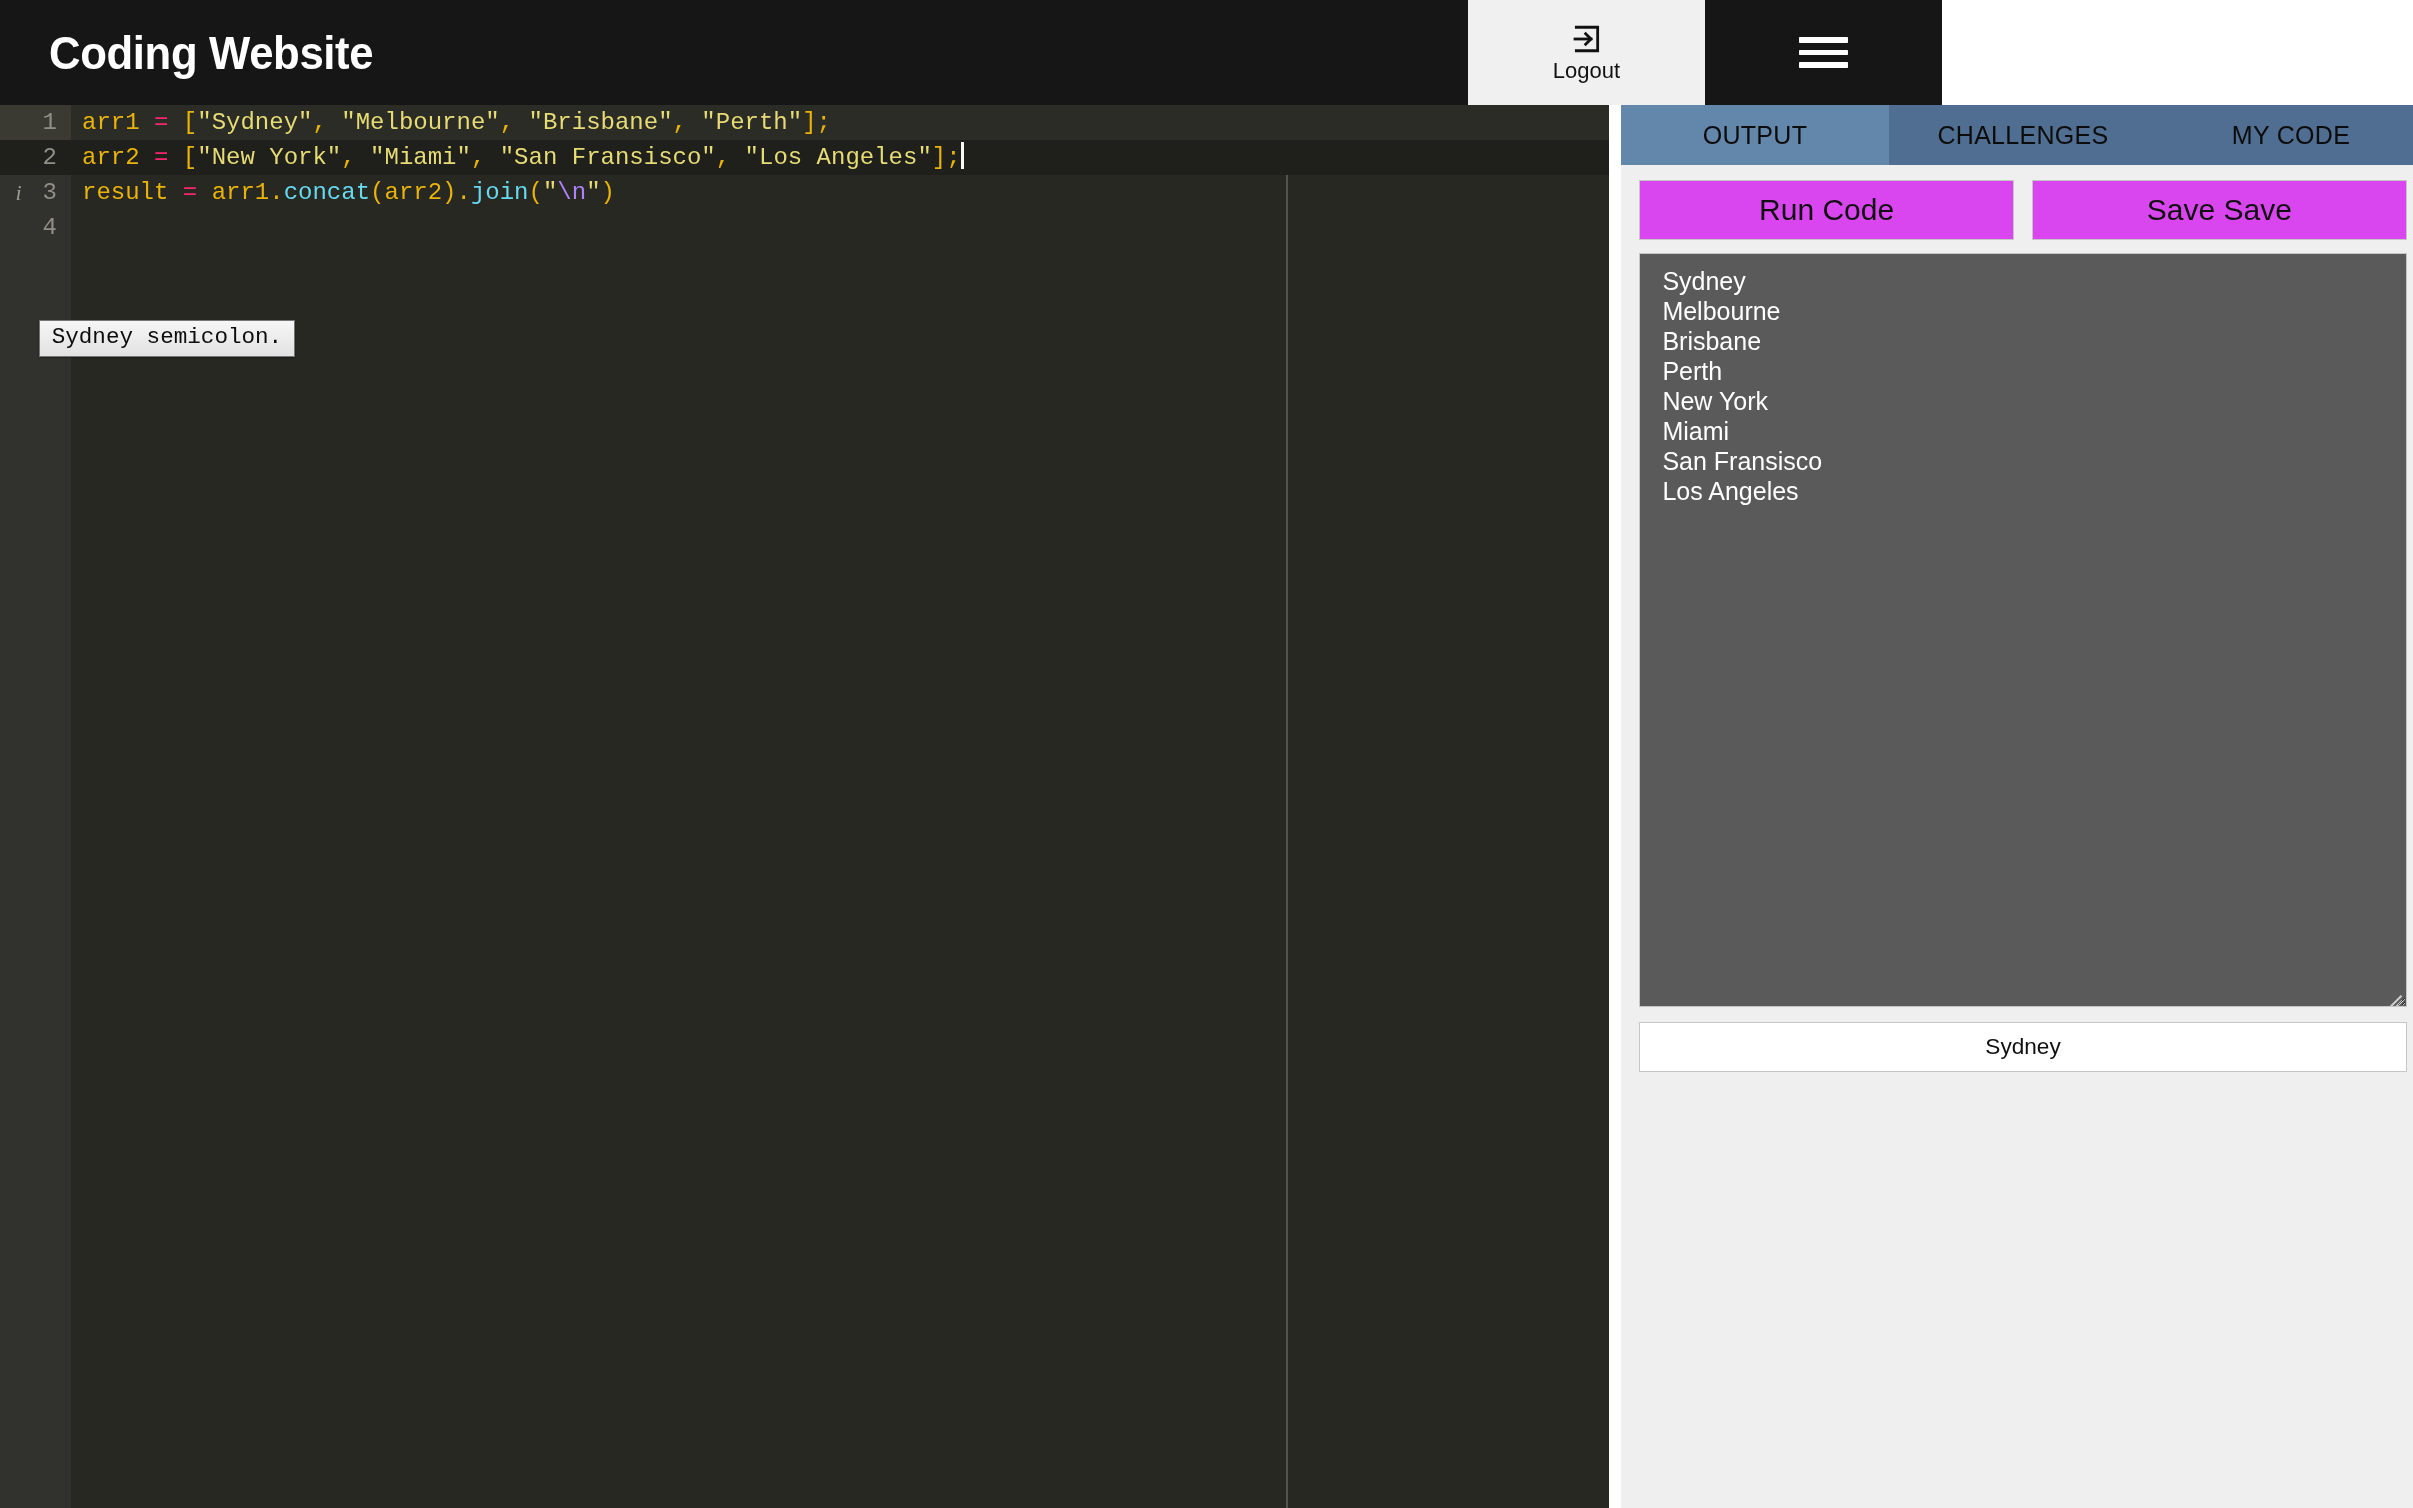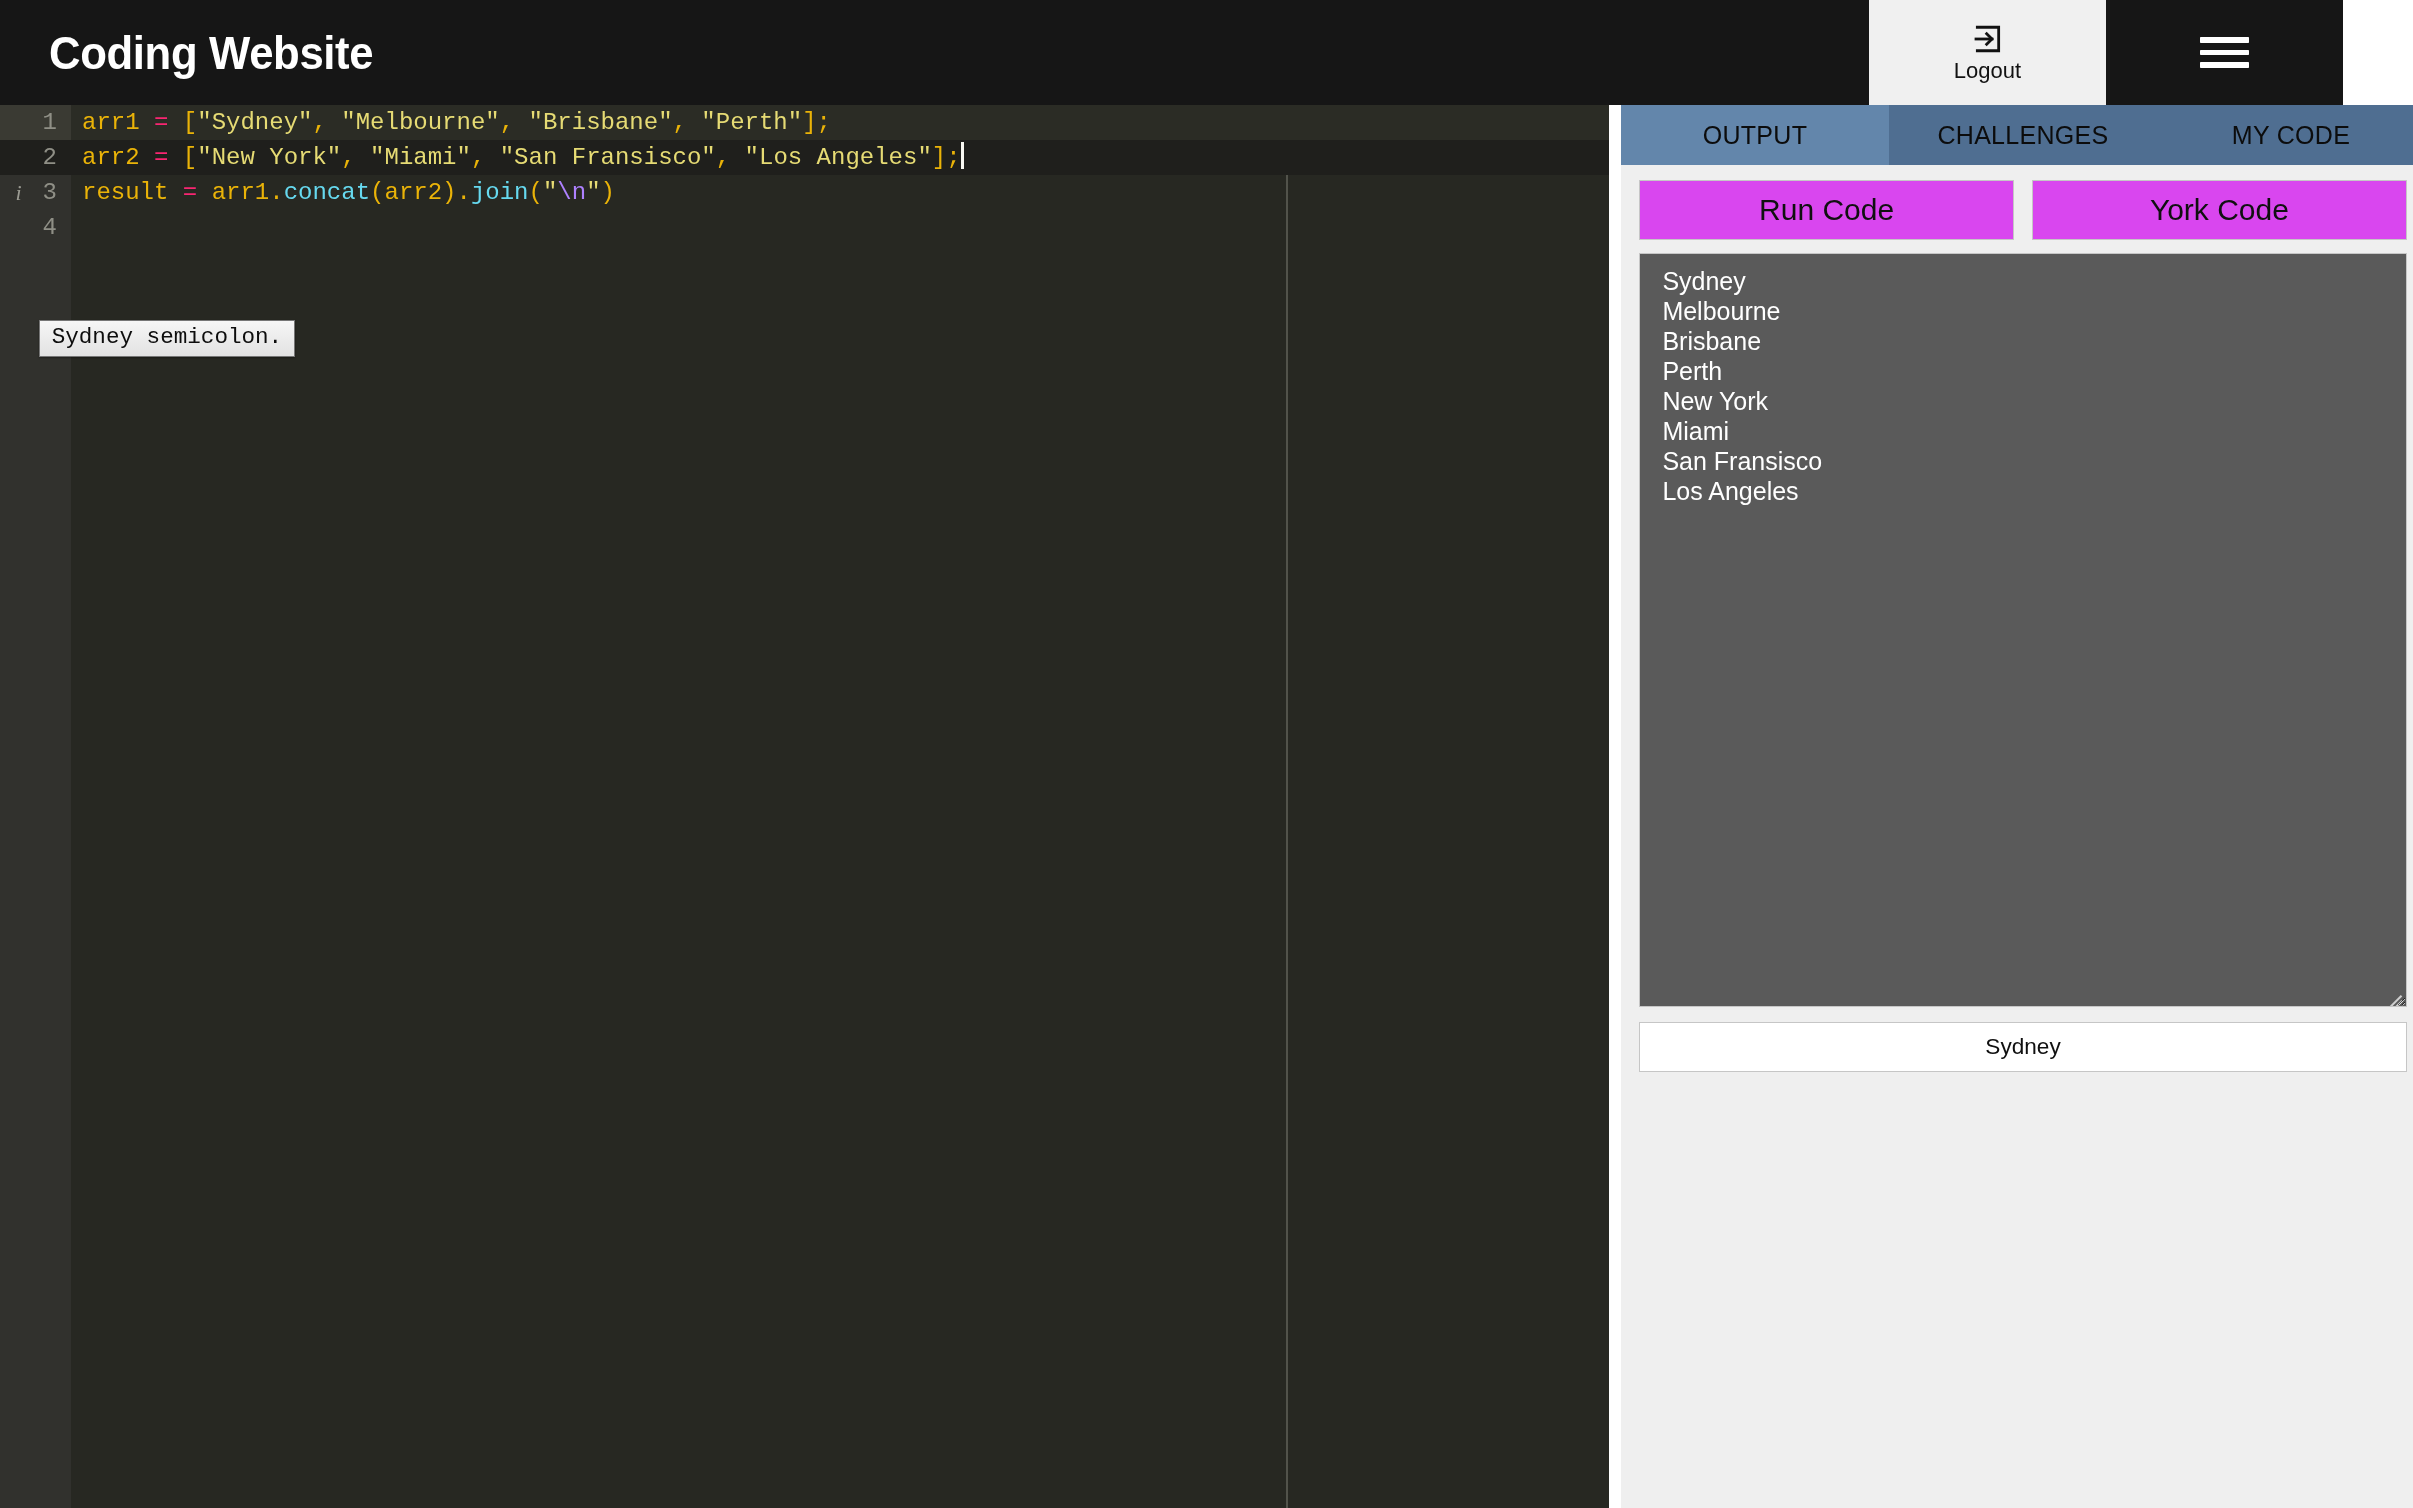--- a/index.html
+++ b/index.html
@@ -6,21 +6,21 @@
   html, body {
     width: 2413px; height: 1508px;
     background: #ffffff;
     font-family: "Liberation Sans", sans-serif;
     overflow: hidden;
   }
   #app { position: relative; width: 2413px; height: 1508px; }
 
   
   .header {
-    position: absolute; left: 0; top: 0; width: 2343px; height: 105px;
+    position: absolute; left: 0; top: 0; width: 1942px; height: 105px;
     background: #161616;
     display: flex; align-items: center;
   }
   .brand {
     color: #ffffff;
     font-family: "Liberation Sans Narrow", "Liberation Sans", sans-serif;
     font-weight: 700;
     font-size: 47px;
     letter-spacing: -0.4px;
     margin-left: 49px;
@@ -247,21 +247,21 @@
   <div class="panel">
 
     <div class="tabs" id="tabs">
         <button class="tab active">OUTPUT</button>
         <button class="tab">CHALLENGES</button>
         <button class="tab">MY CODE</button>
       </div>
 
     <div class="btn-row">
       <button class="pbtn">Run Code</button>
-      <button class="pbtn">York Code</button>
+      <button class="pbtn">Save Save</button>
     </div>
 
     <div class="out-wrap">
       <div class="output-area">Sydney
 Melbourne
 Brisbane
 Perth
 New York
 Miami
 San Fransisco

